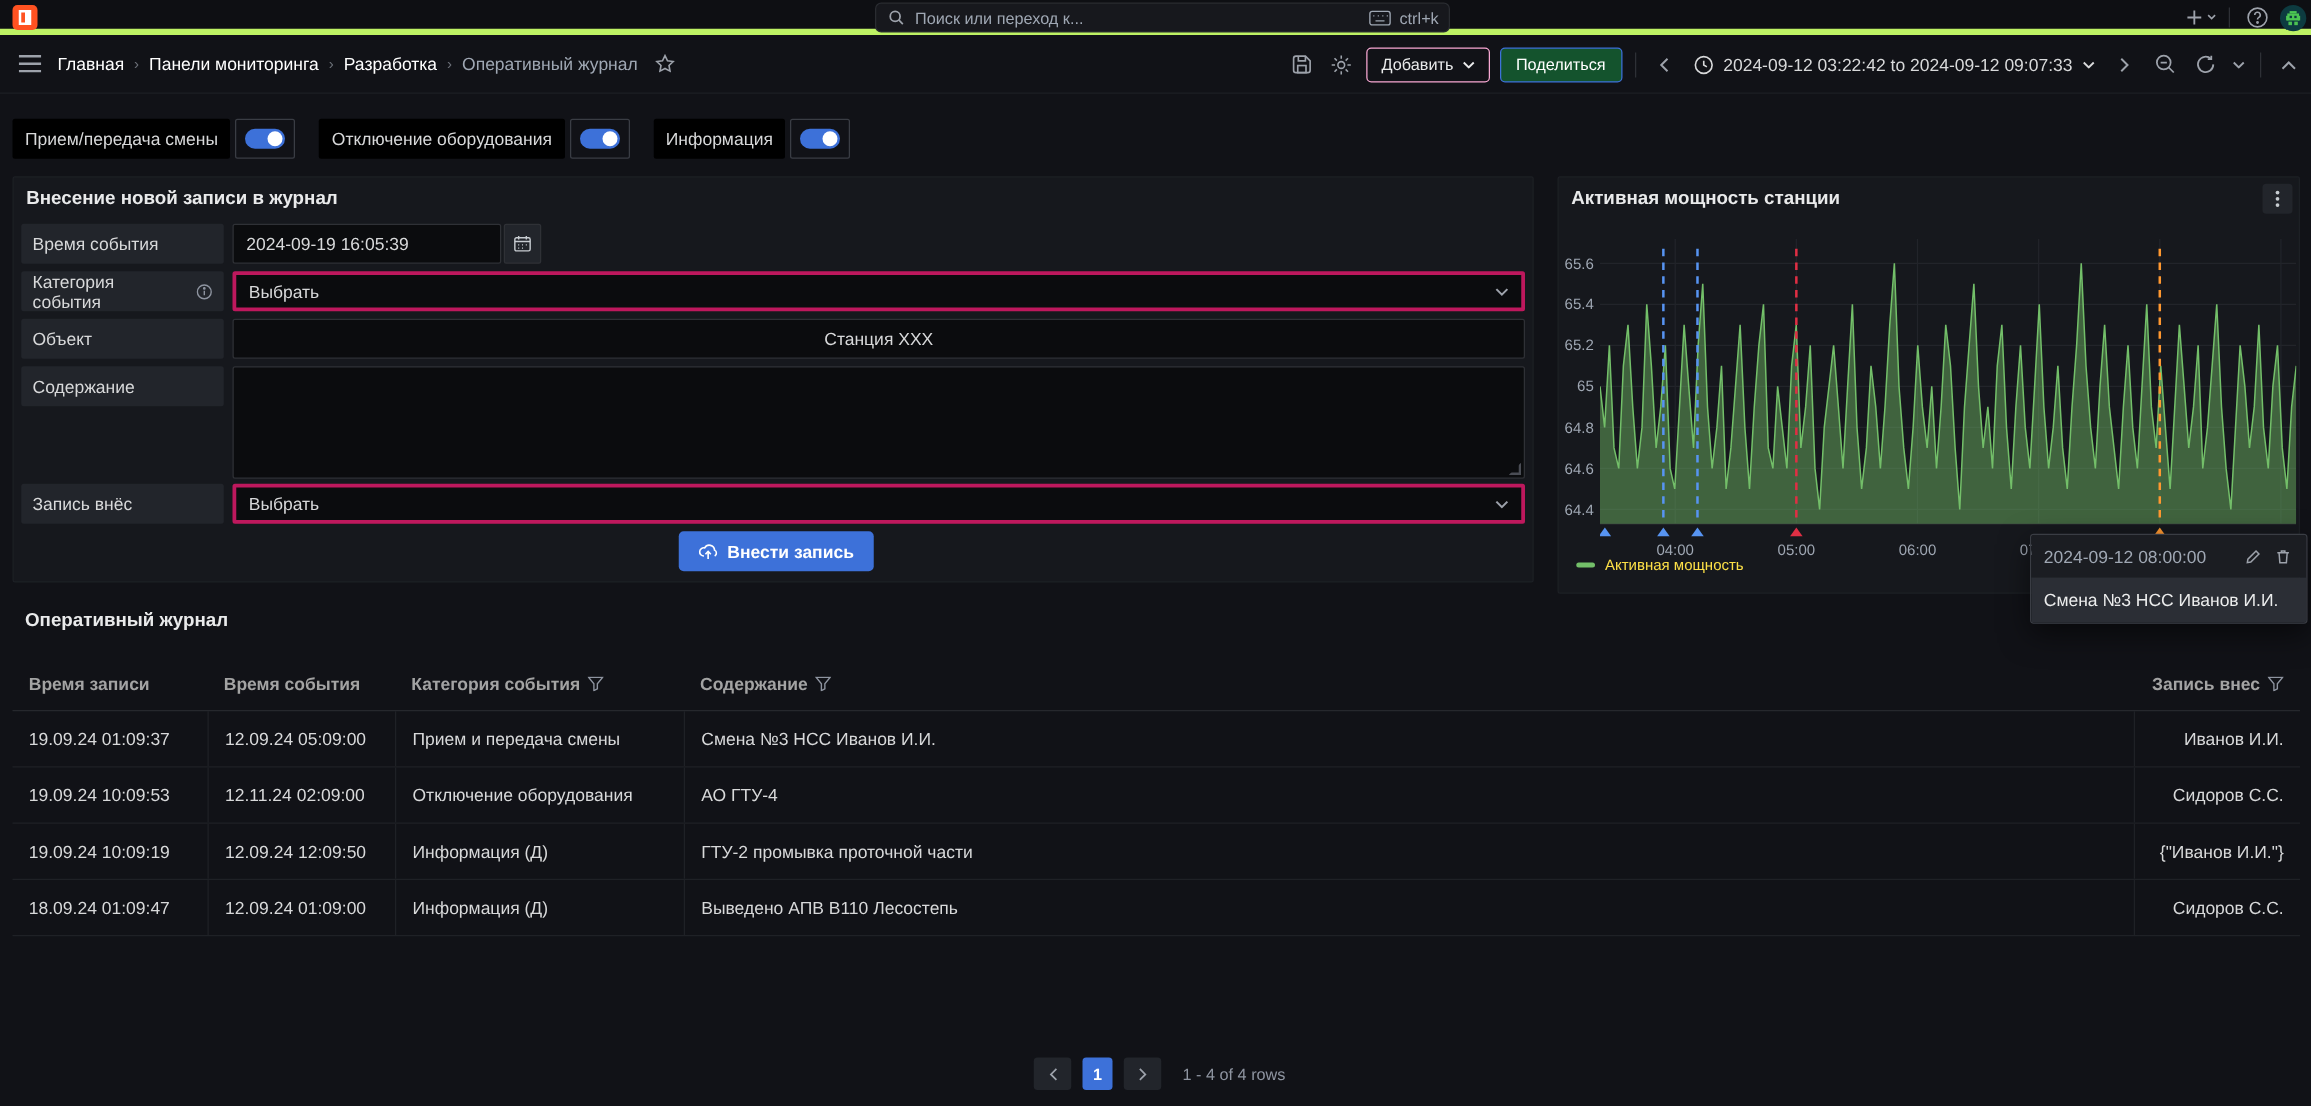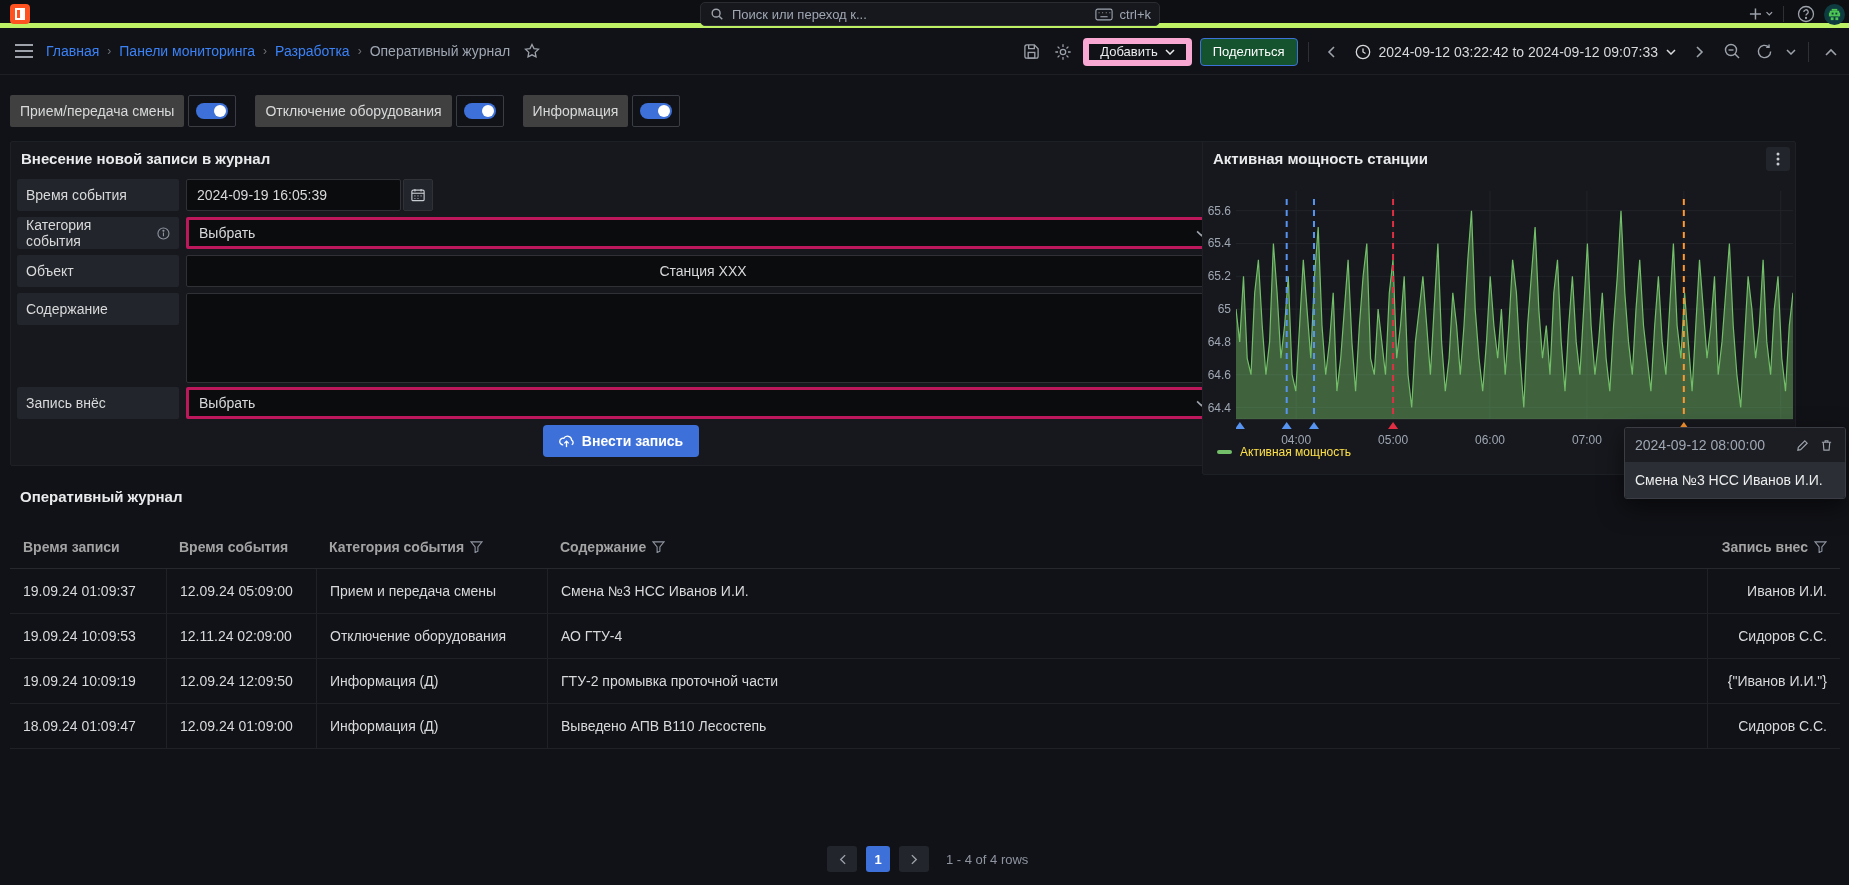--- a/index.html
+++ b/index.html
@@ -13,51 +13,51 @@
   .searchbox{position:absolute;left:700px;top:2px;width:460px;height:24px;background:#17181d;border:1px solid #2a2c31;border-radius:5px;display:flex;align-items:center;padding:0 8px;color:#9fa7b3;font-size:13px;gap:7px;}
   .searchbox .spacer{flex:1;}
   .topbar-right{position:absolute;right:4px;top:0;height:28px;display:flex;align-items:center;gap:6px;}
   .tb-divider{width:1px;height:16px;background:#2e3036;margin:0 4px;}
   .iconbtn{display:flex;align-items:center;justify-content:center;min-width:24px;height:24px;color:#9da2ab;border-radius:4px;cursor:pointer;}
   .avatar{width:21px;height:21px;border-radius:50%;background:#0d3b40;overflow:hidden;display:flex;align-items:center;justify-content:center;}
   
   .navbar{position:absolute;left:0;top:28px;width:100%;height:47px;border-bottom:1px solid #1d1f24;background:#111217;display:flex;align-items:center;}
   .nav-left{display:flex;align-items:center;gap:10px;padding-left:12px;}
   .crumbs{display:flex;align-items:center;gap:8px;font-size:14px;}
-  .crumb{color:#3b82f6;cursor:pointer;}
+  .crumb{color:#ffffff;cursor:pointer;}
   .crumb.last{color:#9fa7b3;}
   .crumb-sep{color:#6c7078;font-size:12px;}
   .nav-right{position:absolute;right:6px;top:0;height:47px;display:flex;align-items:center;gap:8px;}
-  .btn-outline{height:28px;padding:0 11px;border:6px solid #f9a8d4;border-radius:4px;color:#e9eaeb;display:flex;align-items:center;gap:7px;font-size:13px;background:transparent;cursor:pointer;}
+  .btn-outline{height:28px;padding:0 11px;border:1px solid #f9a8d4;border-radius:4px;color:#e9eaeb;display:flex;align-items:center;gap:7px;font-size:13px;background:transparent;cursor:pointer;}
   .btn-primary{height:28px;padding:0 12px;background:#14532d;border:1px solid #3d71d9;border-radius:4px;color:#fff;font-size:13px;display:flex;align-items:center;gap:6px;cursor:pointer;}
   .nav-divider{width:1px;height:20px;background:#2e3036;margin:0 2px;}
   .timebtn{display:flex;align-items:center;gap:8px;color:#d8d9da;font-size:14px;height:28px;padding:0 4px;cursor:pointer;}
   
   .filters{position:absolute;left:10px;top:95px;display:flex;gap:19px;}
   .filter-group{display:flex;gap:4px;}
-  .filter-label{height:32px;background:#404040;border-radius:2px;display:flex;align-items:center;padding:0 10px;font-size:14px;color:#d8d9da;}
+  .filter-label{height:32px;background:#000000;border-radius:2px;display:flex;align-items:center;padding:0 10px;font-size:14px;color:#d8d9da;}
   .switch-box{width:48px;height:32px;background:#111217;border:1px solid #3a3d44;border-radius:2px;display:flex;align-items:center;justify-content:center;cursor:pointer;}
   .switch{width:32px;height:16px;border-radius:8px;background:#3d71d9;position:relative;}
   .switch .knob{position:absolute;right:2px;top:2px;width:12px;height:12px;border-radius:50%;background:#fff;}
   
   .panel{position:absolute;background:#16181d;border:1px solid #1d2025;border-radius:2px;}
   .panel-title{position:absolute;left:10px;top:8px;font-size:15px;font-weight:600;color:#e9eaeb;}
   
   #form-panel{left:10px;top:141px;width:1217px;height:325px;}
   .form-row{position:absolute;left:6px;display:flex;}
   .flabel{width:162px;height:32px;background:#22252b;border-radius:2px;display:flex;align-items:center;padding:0 9px;font-size:14px;color:#d8d9da;gap:8px;margin-right:7px;}
   .finput{height:32px;background:#0b0c0e;border:1px solid #2f3136;border-radius:2px;color:#d8d9da;display:flex;align-items:center;padding:0 10px;font-size:14px;}
   .fselect{width:1034px;height:32px;background:#0b0c0e;border:3px solid #be185d;border-radius:2px;color:#d8d9da;display:flex;align-items:center;padding:0 10px;font-size:14px;cursor:pointer;}
   .fselect .spacer{flex:1;}
   .cal-btn{width:30px;height:32px;margin-left:2px;background:#22252b;border:1px solid #2f3136;border-radius:2px;display:flex;align-items:center;justify-content:center;color:#c7ccd1;cursor:pointer;}
   .ftextarea{width:1034px;height:90px;background:#0b0c0e;border:1px solid #2f3136;border-radius:2px;position:relative;}
   .resize-handle{position:absolute;right:2px;bottom:2px;width:10px;height:10px;border-right:2px solid #4a4d55;border-bottom:2px solid #4a4d55;transform:rotate(0deg);clip-path:polygon(100% 0,100% 100%,0 100%);}
   .submit-btn{position:absolute;left:532px;top:283px;width:156px;height:32px;background:#3d71d9;border-radius:4px;color:#fff;font-size:14px;font-weight:600;display:flex;align-items:center;justify-content:center;gap:8px;cursor:pointer;}
   
-  #chart-panel{left:1202px;top:141px;width:594px;height:334px;}
+  #chart-panel{left:1246px;top:141px;width:594px;height:334px;}
   .kebab{position:absolute;right:5px;top:5px;width:24px;height:24px;background:#22252b;border-radius:3px;display:flex;align-items:center;justify-content:center;color:#c7ccd1;cursor:pointer;}
   #plot-wrap{position:absolute;left:33px;top:49px;width:557px;height:240px;}
   .ytick{position:absolute;left:0;width:28px;text-align:right;font-size:12px;color:#9fa7b3;}
   .xtick{position:absolute;top:291px;width:44px;margin-left:-22px;text-align:center;font-size:12px;color:#9fa7b3;}
   .legend{position:absolute;left:14px;top:303px;display:flex;align-items:center;gap:8px;font-size:12px;color:#fde047;cursor:pointer;}
   .legend-dash{width:15px;height:4px;border-radius:2px;background:#73bf69;}
   
   .anno-tooltip{position:absolute;left:1624px;top:427px;width:222px;z-index:6;border:1px solid #3a3d44;border-radius:3px;box-shadow:0 8px 24px rgba(0,0,0,.55);overflow:hidden;}
   .anno-head{background:#1b1d22;padding:8px 10px;display:flex;align-items:center;font-size:14px;color:#9fa7b3;gap:6px;}
   .anno-head .spacer{flex:1;}

